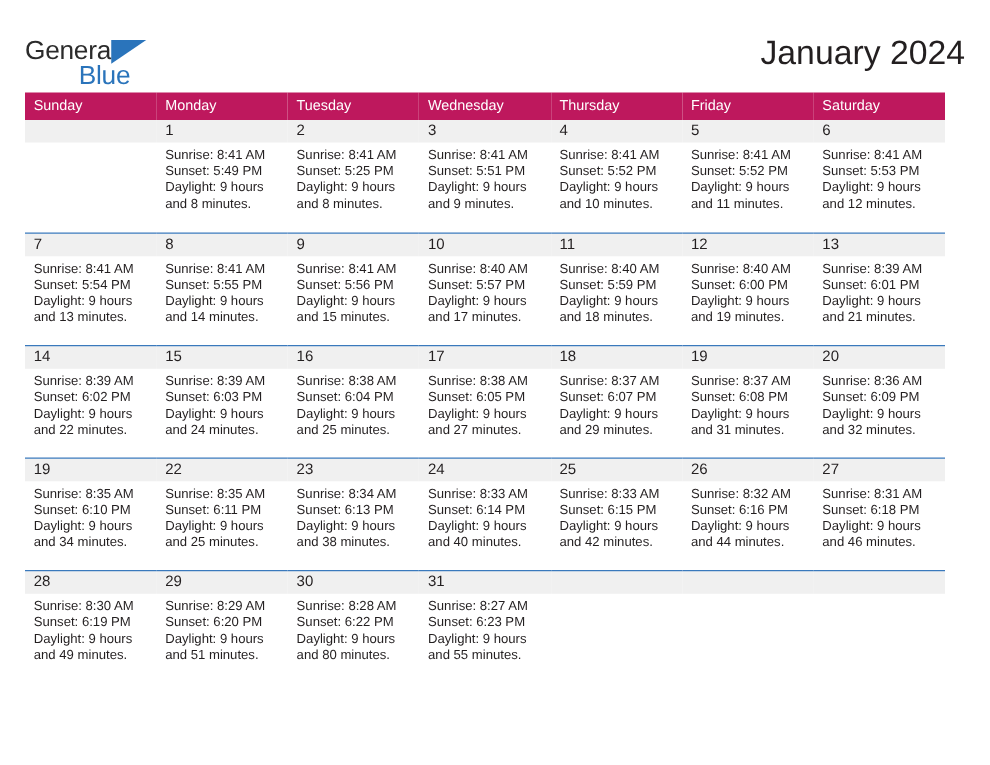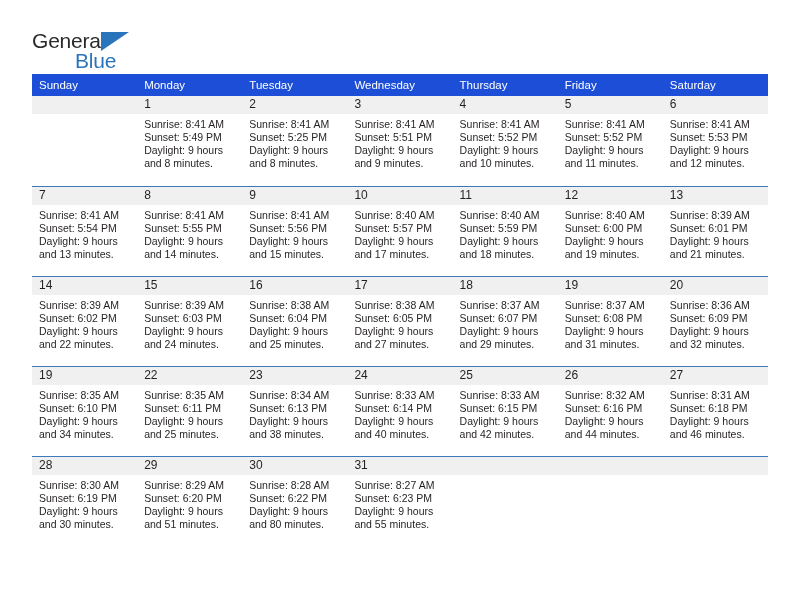--- a/index.html
+++ b/index.html
@@ -12,21 +12,21 @@
     background: #ffffff;
     font-family: "Liberation Sans", sans-serif;
     color: #231f20;
     overflow: hidden;
   }
   .page {
     position: relative;
     width: 792px;
     height: 612px;
     box-sizing: border-box;
-    padding: 0 32px;
+    padding: 0 20px;
   }
 
   
   .header {
     display: flex;
     align-items: flex-start;
     justify-content: space-between;
     height: 74px;
     padding-top: 26px;
     box-sizing: border-box;
@@ -79,21 +79,21 @@
     white-space: nowrap;
   }
 
   
   .calendar {
     width: 736px;
     border-collapse: collapse;
     table-layout: fixed;
   }
   .calendar th {
-    background: #1d4ed8;
+    background: #be185d;
     color: #ffffff;
     font-size: 11.5px;
     font-weight: normal;
     text-align: left;
     padding: 5px 0 5px 7px;
     height: 19px;
     box-sizing: border-box;
   }
   .calendar td {
     vertical-align: top;
@@ -135,20 +135,21 @@
 
   <div class="header">
 
     <div class="logo">
       <span class="logo-general">General</span>
       <span class="logo-tri"></span>
       <span class="logo-blue">Blue</span>
     </div>
 
     <div class="title-block">
+      <div class="cal-title">January 2024</div>
     </div>
 
   </div>
 
   <table class="calendar">
     <thead>
       <tr>
           <th>Sunday</th>
           <th>Monday</th>
           <th>Tuesday</th>
@@ -414,21 +415,21 @@
             </div>
           </td>
         </tr>
         <tr class="week-row">
           <td>
             <div class="daynum">28</div>
             <div class="details">
               <div>Sunrise: 8:30 AM</div>
               <div>Sunset: 6:19 PM</div>
               <div>Daylight: 9 hours</div>
-              <div>and 30 minutes.</div>
+              <div>and 49 minutes.</div>
             </div>
           </td>
           <td>
             <div class="daynum">29</div>
             <div class="details">
               <div>Sunrise: 8:29 AM</div>
               <div>Sunset: 6:20 PM</div>
               <div>Daylight: 9 hours</div>
               <div>and 51 minutes.</div>
             </div>

